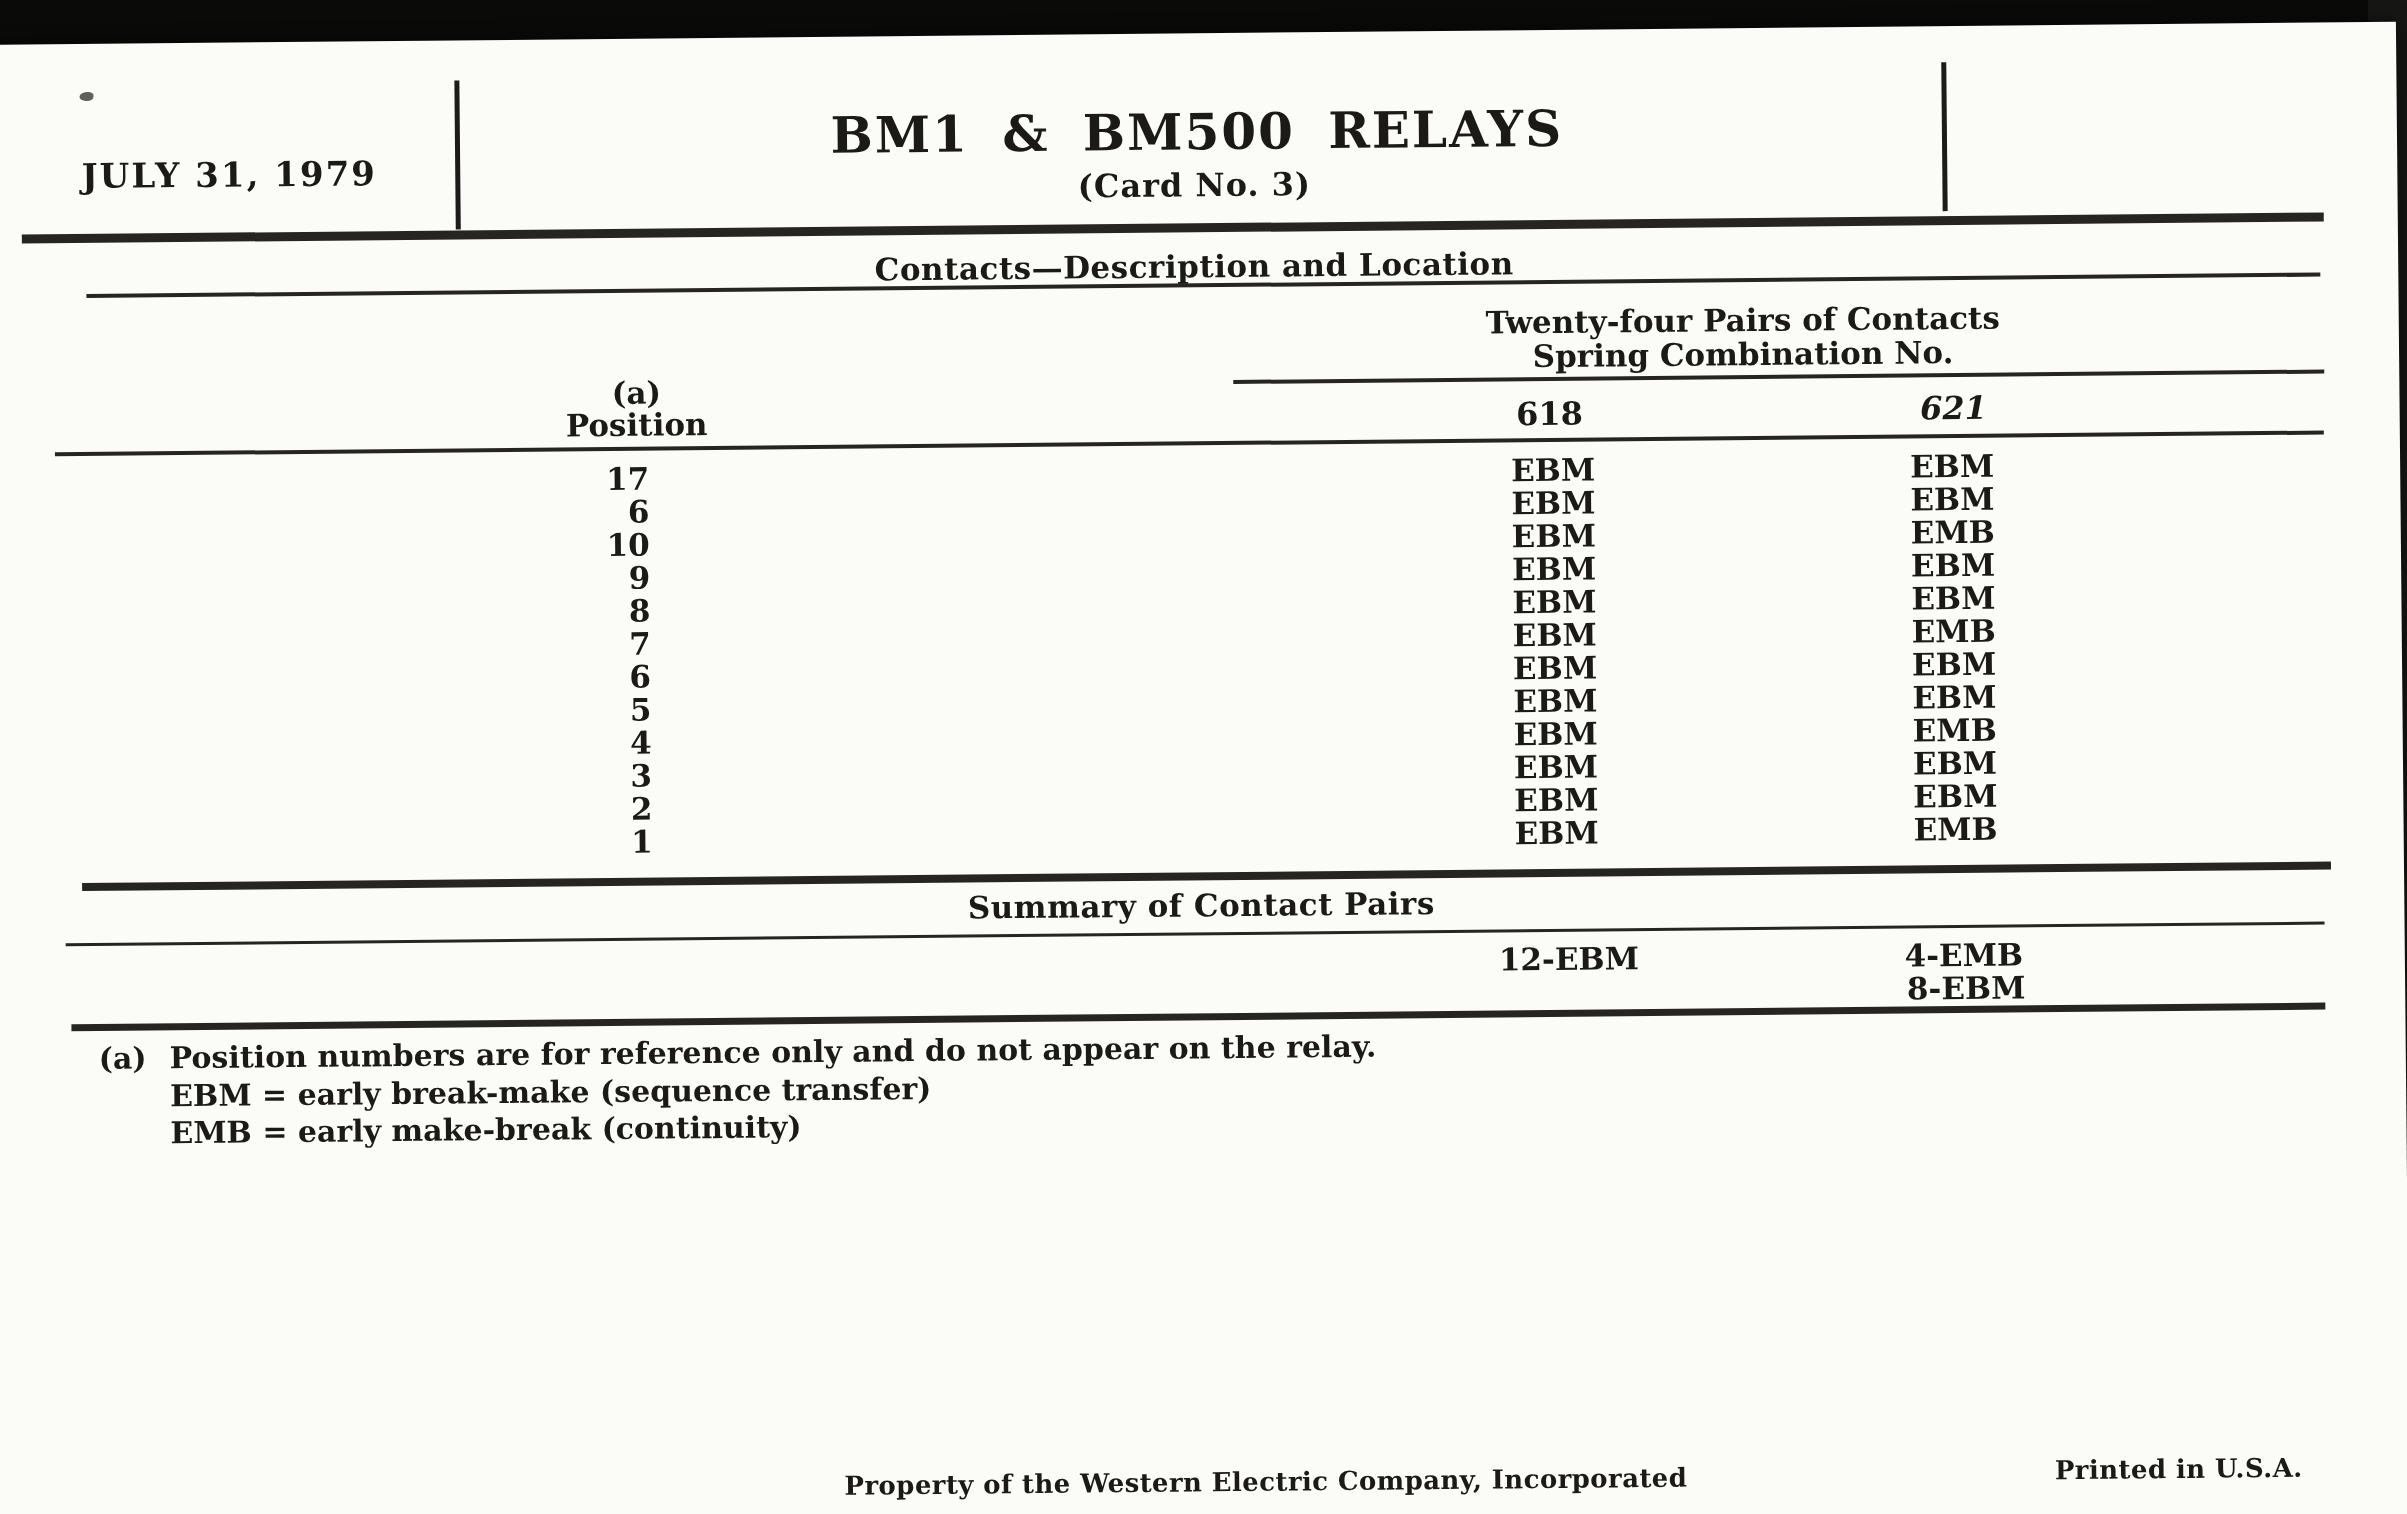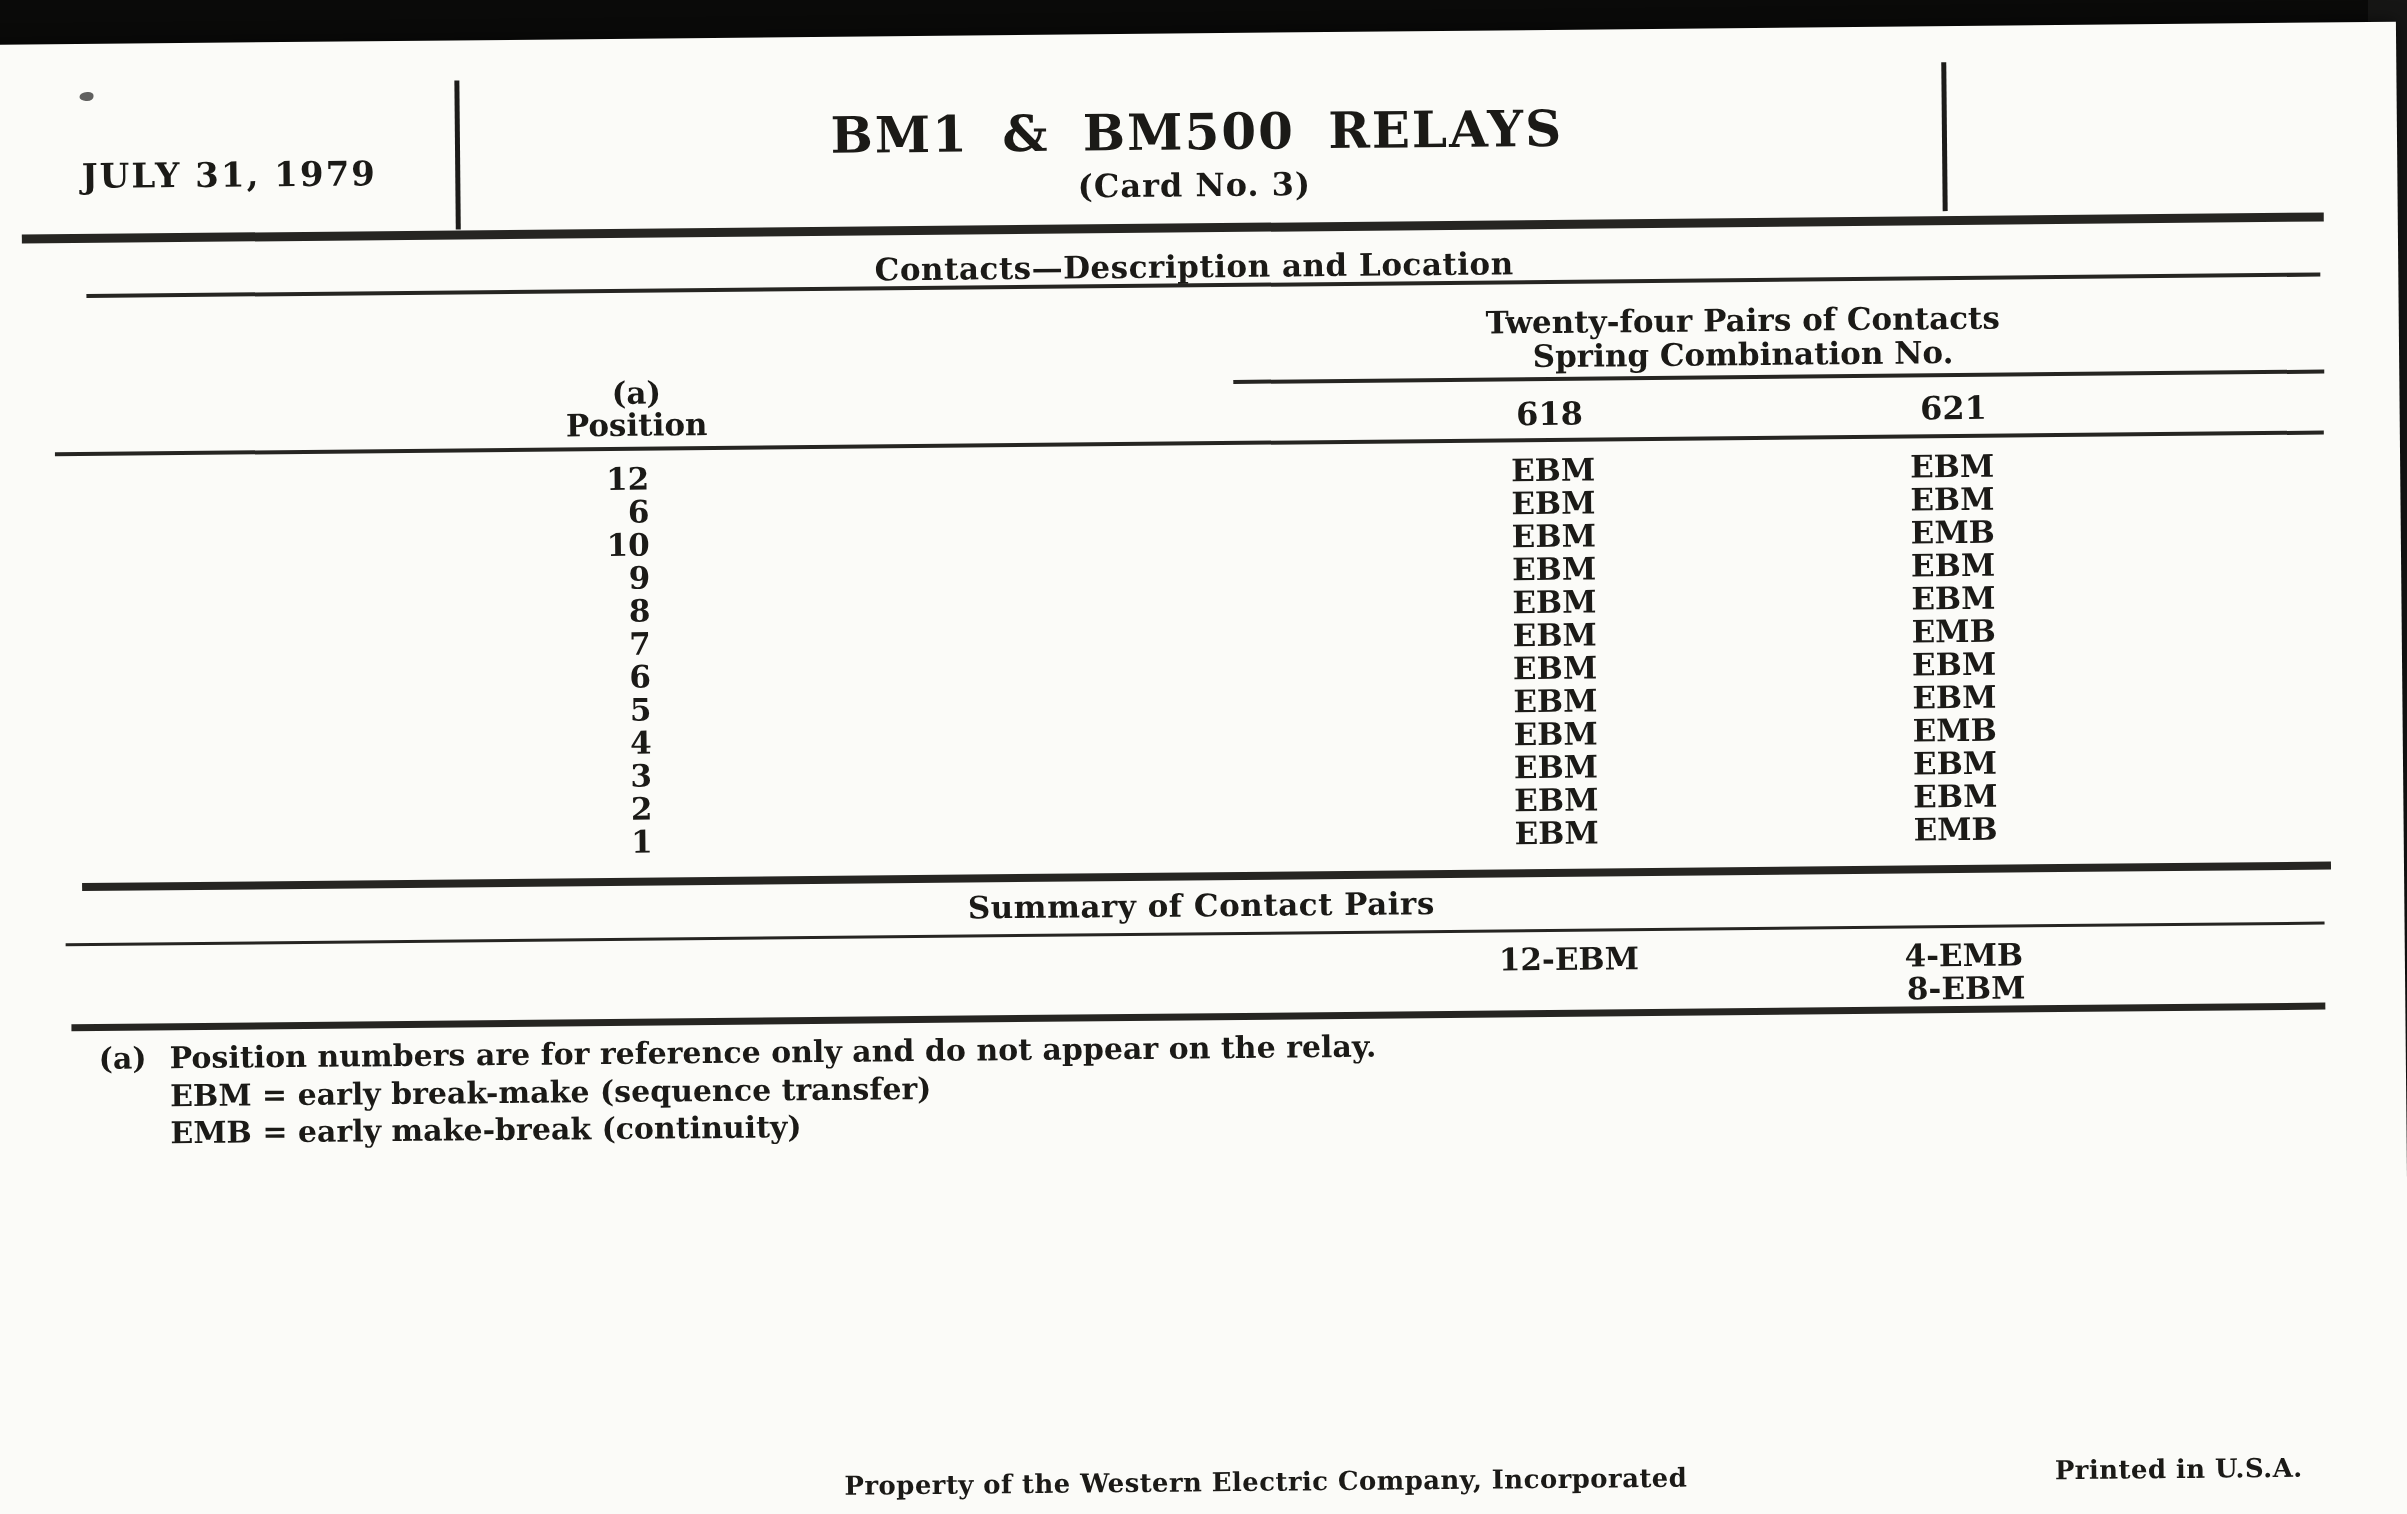--- a/index.html
+++ b/index.html
@@ -60,26 +60,26 @@
     <div class="abs ctr b sec-title" style="left:1212px;top:215px;">Contacts—Description and Location</div>
     <div class="rule" style="left:104px;top:250px;width:2234px;height:4px;"></div>
 
     <div class="abs ctr b grp-hdr" style="left:1760px;top:274px;">Twenty-four Pairs of Contacts</div>
     <div class="abs ctr b grp-hdr" style="left:1760px;top:308px;">Spring Combination No.</div>
     <div class="rule" style="left:1250px;top:347px;width:1091px;height:4px;"></div>
 
     <div class="abs ctr b pos-hdr" style="left:653px;top:336px;">(a)</div>
     <div class="abs ctr b pos-hdr" style="left:653px;top:368px;">Position</div>
     <div class="abs ctr b col-hdr" style="left:1566px;top:365px;">618</div>
-    <div class="abs ctr b col-hdr" style="left:1970px;top:363px;">621</div>
+    <div class="abs ctr b col-hdr" style="left:1970px;top:363px;font-style:italic;">621</div>
     <div class="rule" style="left:71px;top:408px;width:2269px;height:4px;"></div>
 
     <div id="rows" class="abs" style="left:0;top:424px;width:2416px;">
         <div class="trow">
-          <span class="cell-pos">12</span>
+          <span class="cell-pos">17</span>
           <span class="cell-618">EBM</span>
           <span class="cell-621">EBM</span>
         </div>
         <div class="trow">
           <span class="cell-pos">6</span>
           <span class="cell-618">EBM</span>
           <span class="cell-621">EBM</span>
         </div>
         <div class="trow">
           <span class="cell-pos">10</span>

